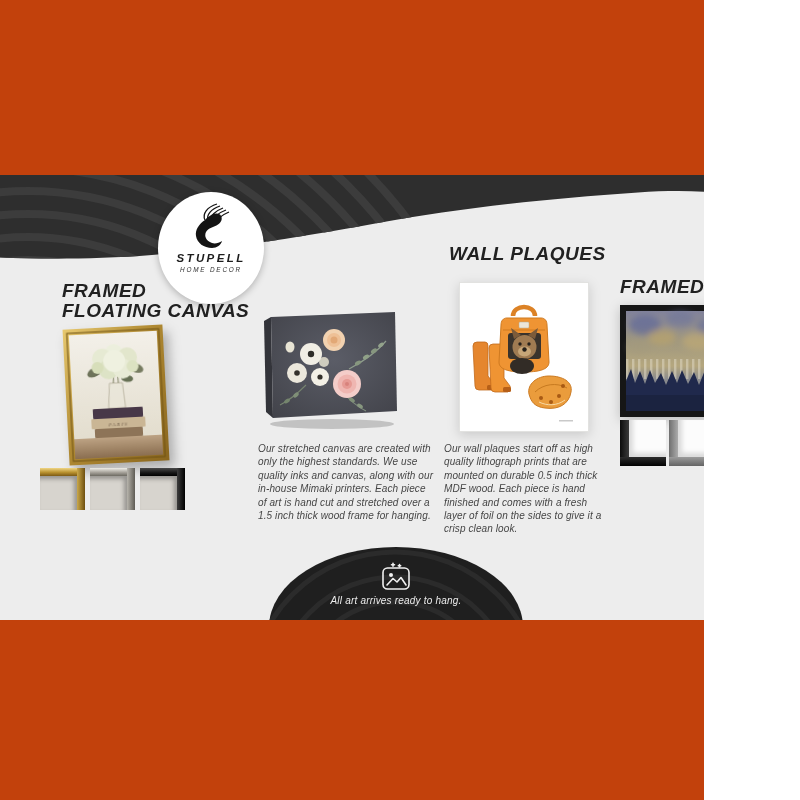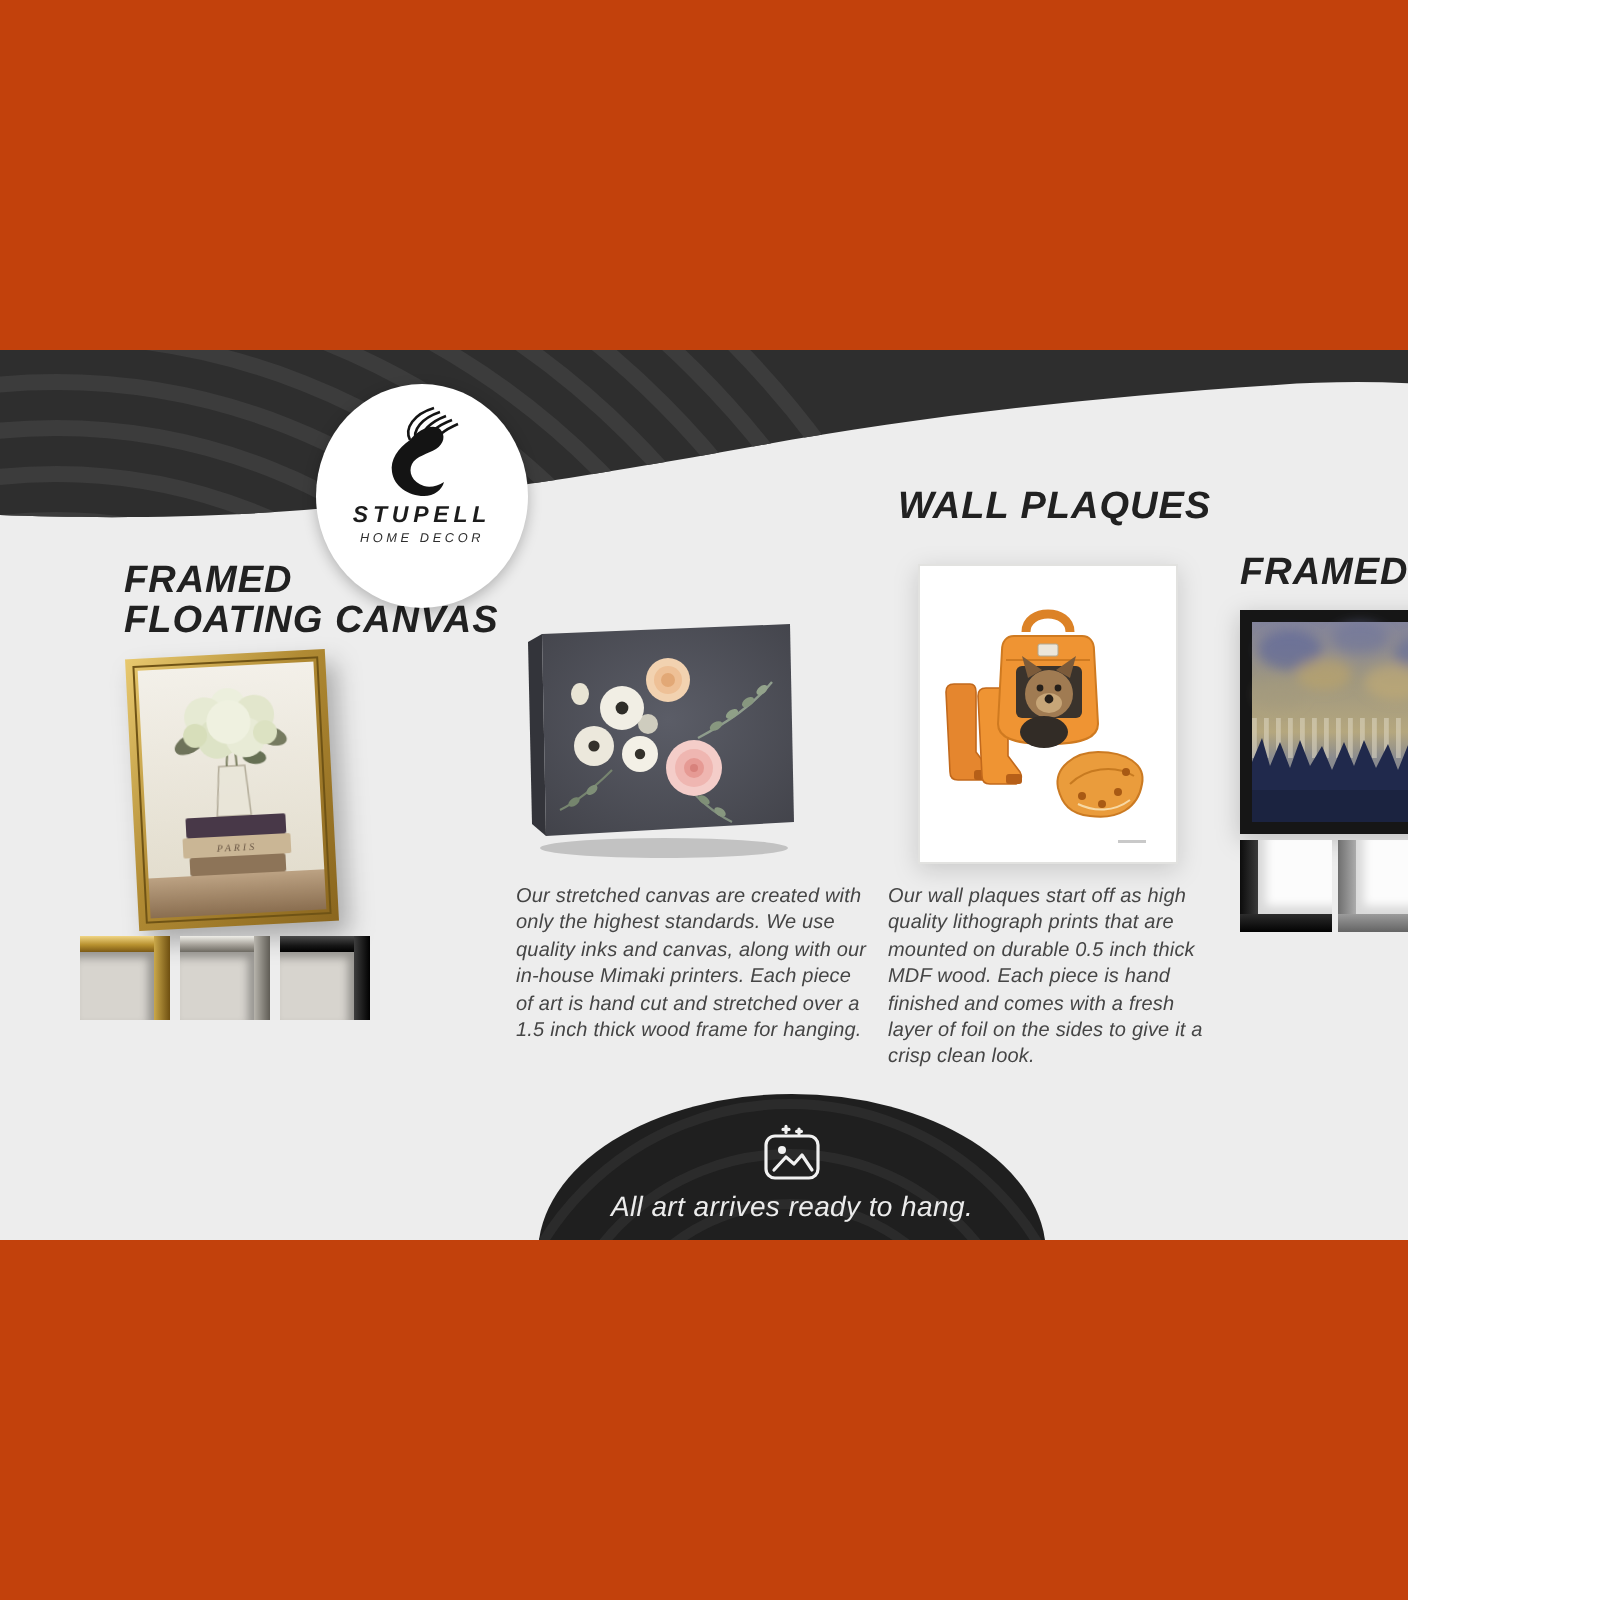--- a/index.html
+++ b/index.html
@@ -70,21 +70,21 @@
   .swR3{background:#dedede;}
   .swR3 .bar-l{background:linear-gradient(90deg,#e6e6e6,#ffffff);}
   .swR3 .bar-b{background:linear-gradient(0deg,#dcdcdc,#f5f5f5);}
 
   
   .bubble{position:absolute;left:269px;top:372px;width:254px;height:160px;border-radius:50%;
      background:#1f1f1f;overflow:hidden;z-index:2;}
   .bubble-swirl{position:absolute;left:0;top:0;width:254px;height:160px;}
   .bubble-icon{position:absolute;left:110px;top:15px;width:34px;height:30px;}
   .bubble-text{position:absolute;left:0;top:48px;width:254px;text-align:center;
-     font-size:14px;color:#ececec;letter-spacing:.2px;}
+     font-size:10px;color:#ececec;letter-spacing:.2px;}
 </style>
 </head>
 <body>
 
 <div class="page">
   <div class="content">
 
     <svg class="band" viewBox="0 0 800 130" preserveAspectRatio="none">
       <defs>
         <clipPath id="bandClip">

